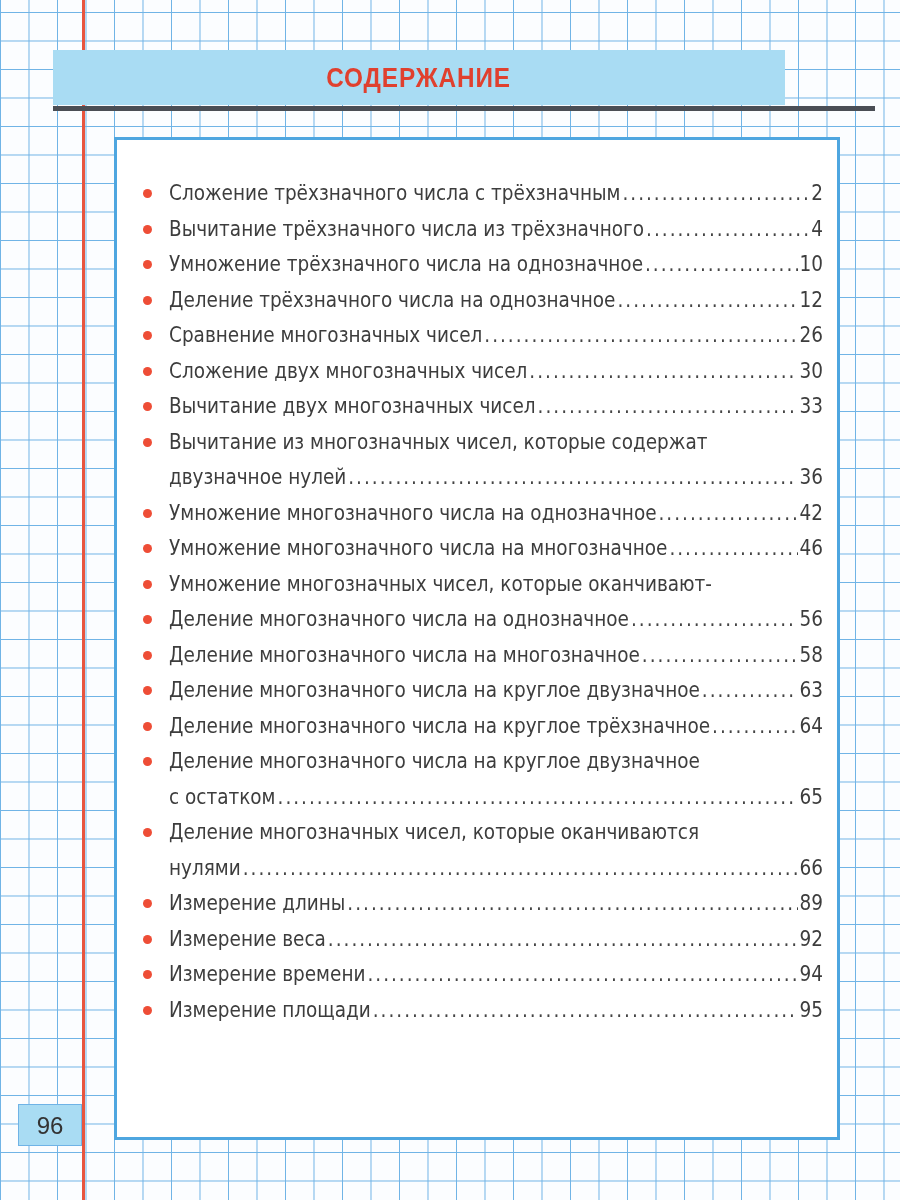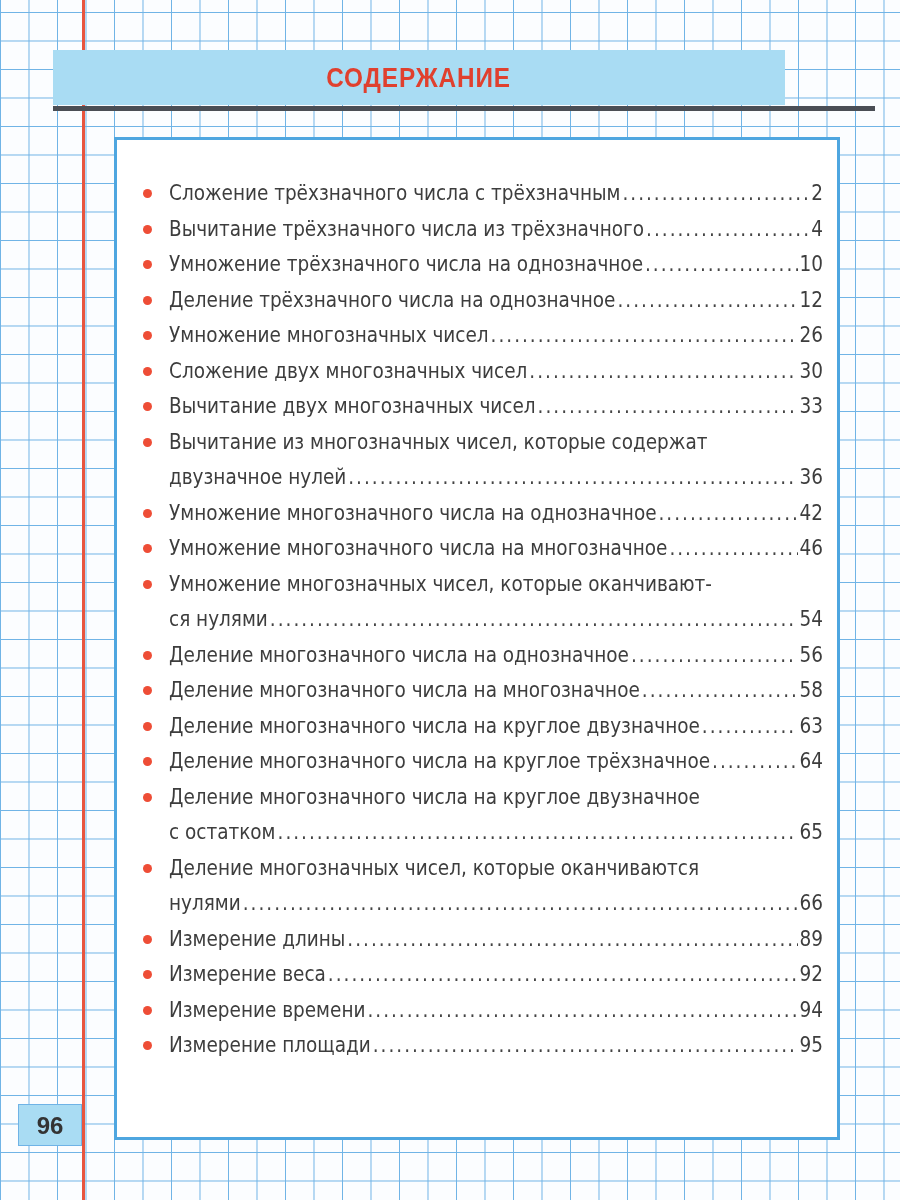--- a/index.html
+++ b/index.html
@@ -32,21 +32,21 @@
   .bullet { position:absolute; left:2px; top:13px; width:9px; height:9px; border-radius:50%; background:#ee4d36; }
   .line { display:flex; align-items:center; white-space:nowrap; }
   .line .txt { flex:0 0 auto; }
   .line .dots { flex:1 1 auto; overflow:hidden; margin:0 2px; color:#444; letter-spacing:2px; }
   .line .dots::after { content:"........................................................................................................................................"; }
   .line .page { flex:0 0 auto; }
   .page-num-box {
     position:absolute; left:18px; top:1104px; width:64px; height:42px;
     background:#a9dcf3; border:1px solid #6fb3e6; box-sizing:border-box; text-align:center;
   }
-  .page-num-box span { font-family:"Liberation Sans", sans-serif; font-weight:bold; font-size:24px; color:#333; line-height:42px; }
+  .page-num-box span { font-family:"Liberation Sans", sans-serif; font-weight:normal; font-size:24px; color:#333; line-height:42px; }
 </style>
 </head>
 <body>
 
 <div class="margin-line"></div>
 
 <div class="header-band">
   <span class="title">СОДЕРЖАНИЕ</span>
 </div>
 <div class="header-rule"></div>
@@ -81,21 +81,21 @@
         <span class="bullet"></span>
         <div class="line">
           <span class="txt">Деление трёхзначного числа на однозначное</span>
           <span class="dots"></span>
           <span class="page">12</span>
         </div>
       </li>
       <li class="toc-item">
         <span class="bullet"></span>
         <div class="line">
-          <span class="txt">Умножение многозначных чисел</span>
+          <span class="txt">Сравнение многозначных чисел</span>
           <span class="dots"></span>
           <span class="page">26</span>
         </div>
       </li>
       <li class="toc-item">
         <span class="bullet"></span>
         <div class="line">
           <span class="txt">Сложение двух многозначных чисел</span>
           <span class="dots"></span>
           <span class="page">30</span>
@@ -133,25 +133,20 @@
         <div class="line">
           <span class="txt">Умножение многозначного числа на многозначное</span>
           <span class="dots"></span>
           <span class="page">46</span>
         </div>
       </li>
       <li class="toc-item">
         <span class="bullet"></span>
         <div class="line">
           <span class="txt">Умножение многозначных чисел, которые оканчивают-</span>
-        </div>
-        <div class="line">
-          <span class="txt">ся нулями</span>
-          <span class="dots"></span>
-          <span class="page">54</span>
         </div>
       </li>
       <li class="toc-item">
         <span class="bullet"></span>
         <div class="line">
           <span class="txt">Деление многозначного числа на однозначное</span>
           <span class="dots"></span>
           <span class="page">56</span>
         </div>
       </li>

